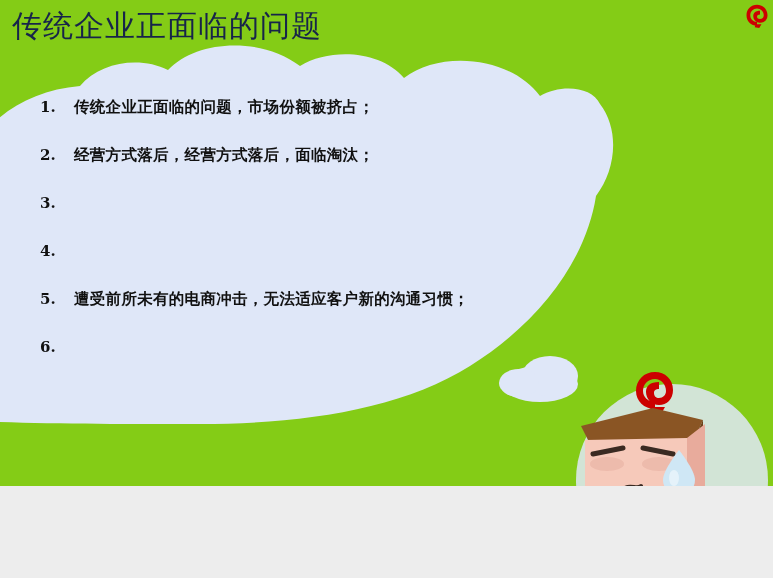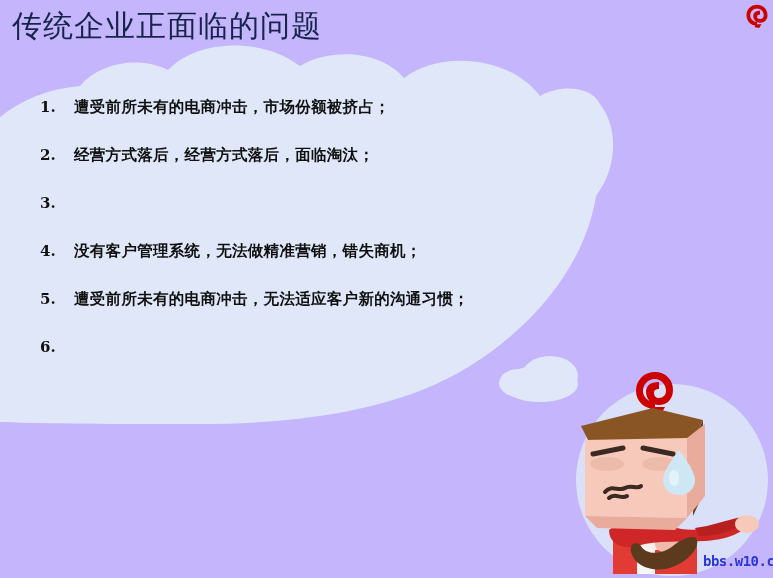--- a/index.html
+++ b/index.html
@@ -3,22 +3,22 @@
 <meta charset="utf-8">
 <style>
   html,body{margin:0;padding:0;}
   body{
     width:773px;height:578px;
     background:#ededed;
     font-family:"DejaVu Sans","Liberation Sans",sans-serif;
     overflow:hidden;position:relative;
   }
   #slide{
-    position:absolute;left:0;top:0;width:773px;height:578px;
-    background:#c4b5fd;overflow:hidden;
+    position:absolute;left:0;top:0;width:773px;height:486px;
+    background:#84cc16;overflow:hidden;
   }
 
   
   .cloud-layer{position:absolute;left:0;top:0;width:773px;height:578px;pointer-events:none;}
 
   
   #title{
     position:absolute;left:12px;top:4px;
     font-size:30px;line-height:44px;
     color:#17244a;
@@ -109,32 +109,31 @@
              C11 24 7 20 7 15 C7 10 11 6 16 6 C21 6 25 10 25 15
              C25 18 23 20 20 20 C18 20 16 19 16 17
              C16 15 18 14 20 14 L20 9 C14 9 11 12 11 16
              C11 21 15 25 20 25 C26 25 30 21 30 15 C30 7 24 1 16 1 Z" fill="#cc0000"></path>
     <path d="M14 27 L22 27 L19 32 L13 31 Z" fill="#cc0000"></path>
   </svg>
 
   <div id="bullets">
     <div class="bullet-row">
       <span class="bullet-num">1.</span>
-      <span class="bullet-text">遭受前所未有的电商冲击，市场份额被挤占；</span>
+      <span class="bullet-text">传统企业正面临的问题，市场份额被挤占；</span>
     </div>
     <div class="bullet-row">
       <span class="bullet-num">2.</span>
       <span class="bullet-text">经营方式落后，经营方式落后，面临淘汰；</span>
     </div>
     <div class="bullet-row">
       <span class="bullet-num">3.</span>
     </div>
     <div class="bullet-row">
       <span class="bullet-num">4.</span>
-      <span class="bullet-text">没有客户管理系统，无法做精准营销，错失商机；</span>
     </div>
     <div class="bullet-row">
       <span class="bullet-num">5.</span>
       <span class="bullet-text">遭受前所未有的电商冲击，无法适应客户新的沟通习惯；</span>
     </div>
     <div class="bullet-row">
       <span class="bullet-num">6.</span>
     </div>
   </div>
 

